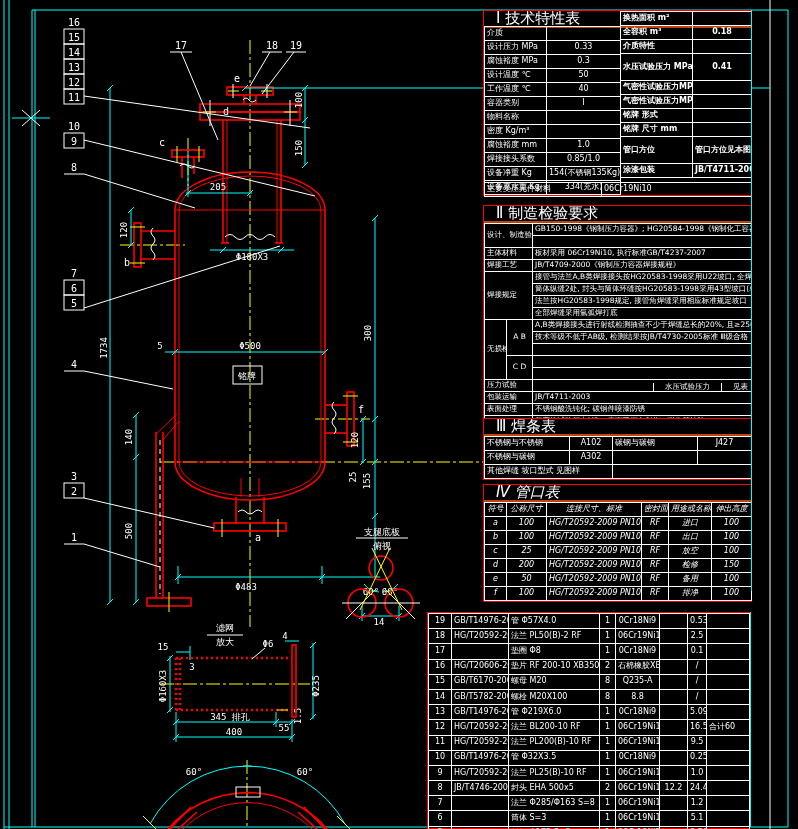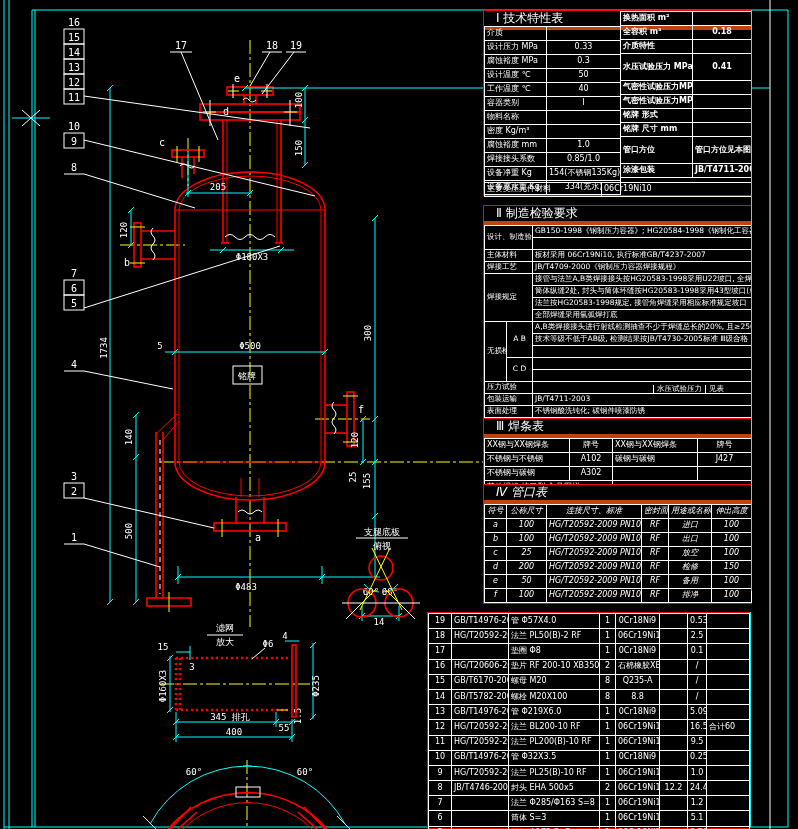--- a/index.html
+++ b/index.html
@@ -15,35 +15,35 @@
   .ye{stroke:#ff0;stroke-width:1;}
   .wh{stroke:#fff;stroke-width:1;}
   .hid{stroke:#fff;stroke-width:1;stroke-dasharray:5 4;}
   text{fill:#fff;font-family:"DejaVu Sans Mono",monospace;}
   .dt{font-size:9px;text-anchor:middle;}
   .bn{font-size:10px;text-anchor:middle;}
   .lt{font-size:10px;text-anchor:middle;}
   .cap{font-size:9px;text-anchor:middle;}
   
   .sec{position:absolute;border:1px solid #f00;background:#000;}
-  .t-title{font-size:12px;height:15px;line-height:15px;padding-left:12px;
-           border-bottom:4px solid #c2410c;white-space:nowrap;overflow:hidden;}
+  .t-title{font-size:15px;height:15px;line-height:15px;padding-left:12px;
+           border-bottom:2px solid #c2410c;white-space:nowrap;overflow:hidden;}
   .sec table{border-collapse:collapse;table-layout:fixed;}
   .sec td{border:1px solid #fff;font-size:8px;line-height:1.1;padding:0 2px;
           overflow:hidden;white-space:nowrap;height:13px;}
   .c{text-align:center;}
   #t1-left{position:absolute;left:0;top:15px;width:136px;}
   #t1-right{position:absolute;left:136px;top:0;width:131px;font-weight:bold;}
   #t1 .h2 td{height:26px;}
   #t1 .mat{position:absolute;left:0;top:171px;width:267px;}
   #t2 td{height:11px;font-size:7.5px;}
   #t2 .split{padding:0;}
   #t2 .split span{display:inline-block;height:100%;}
   #t2 .fill{width:120px;}
-  #t2 .mini{border-left:1px solid #fff;padding:0 3px;}
+  #t2 .mini{border-left:1px solid #fff;padding:0 11px;}
   #bom td{height:14.2px;}
   .ov{position:absolute;background:#0ff;}
 </style>
 </head>
 <body>
 
 <div id="canvas">
 
 <svg width="798" height="829" viewBox="0 0 798 829">
 
@@ -584,26 +584,20 @@
   <div class="t-title">Ⅲ 焊条表</div>
   <table style="width:267px;">
     <colgroup>
           <col style="width:85px">
           <col style="width:43px">
           <col style="width:85px">
           <col style="width:54px">
         </colgroup>
     <tbody>
       <tr>
-            <td>XX钢与XX钢焊条</td>
-            <td class="c">牌号</td>
-            <td>XX钢与XX钢焊条</td>
-            <td class="c">牌号</td>
-          </tr>
-      <tr>
             <td>不锈钢与不锈钢</td>
             <td class="c">A102</td>
             <td>碳钢与碳钢</td>
             <td class="c">J427</td>
           </tr>
       <tr>
             <td>不锈钢与碳钢</td>
             <td class="c">A302</td>
             <td></td>
             <td class="c"></td>

